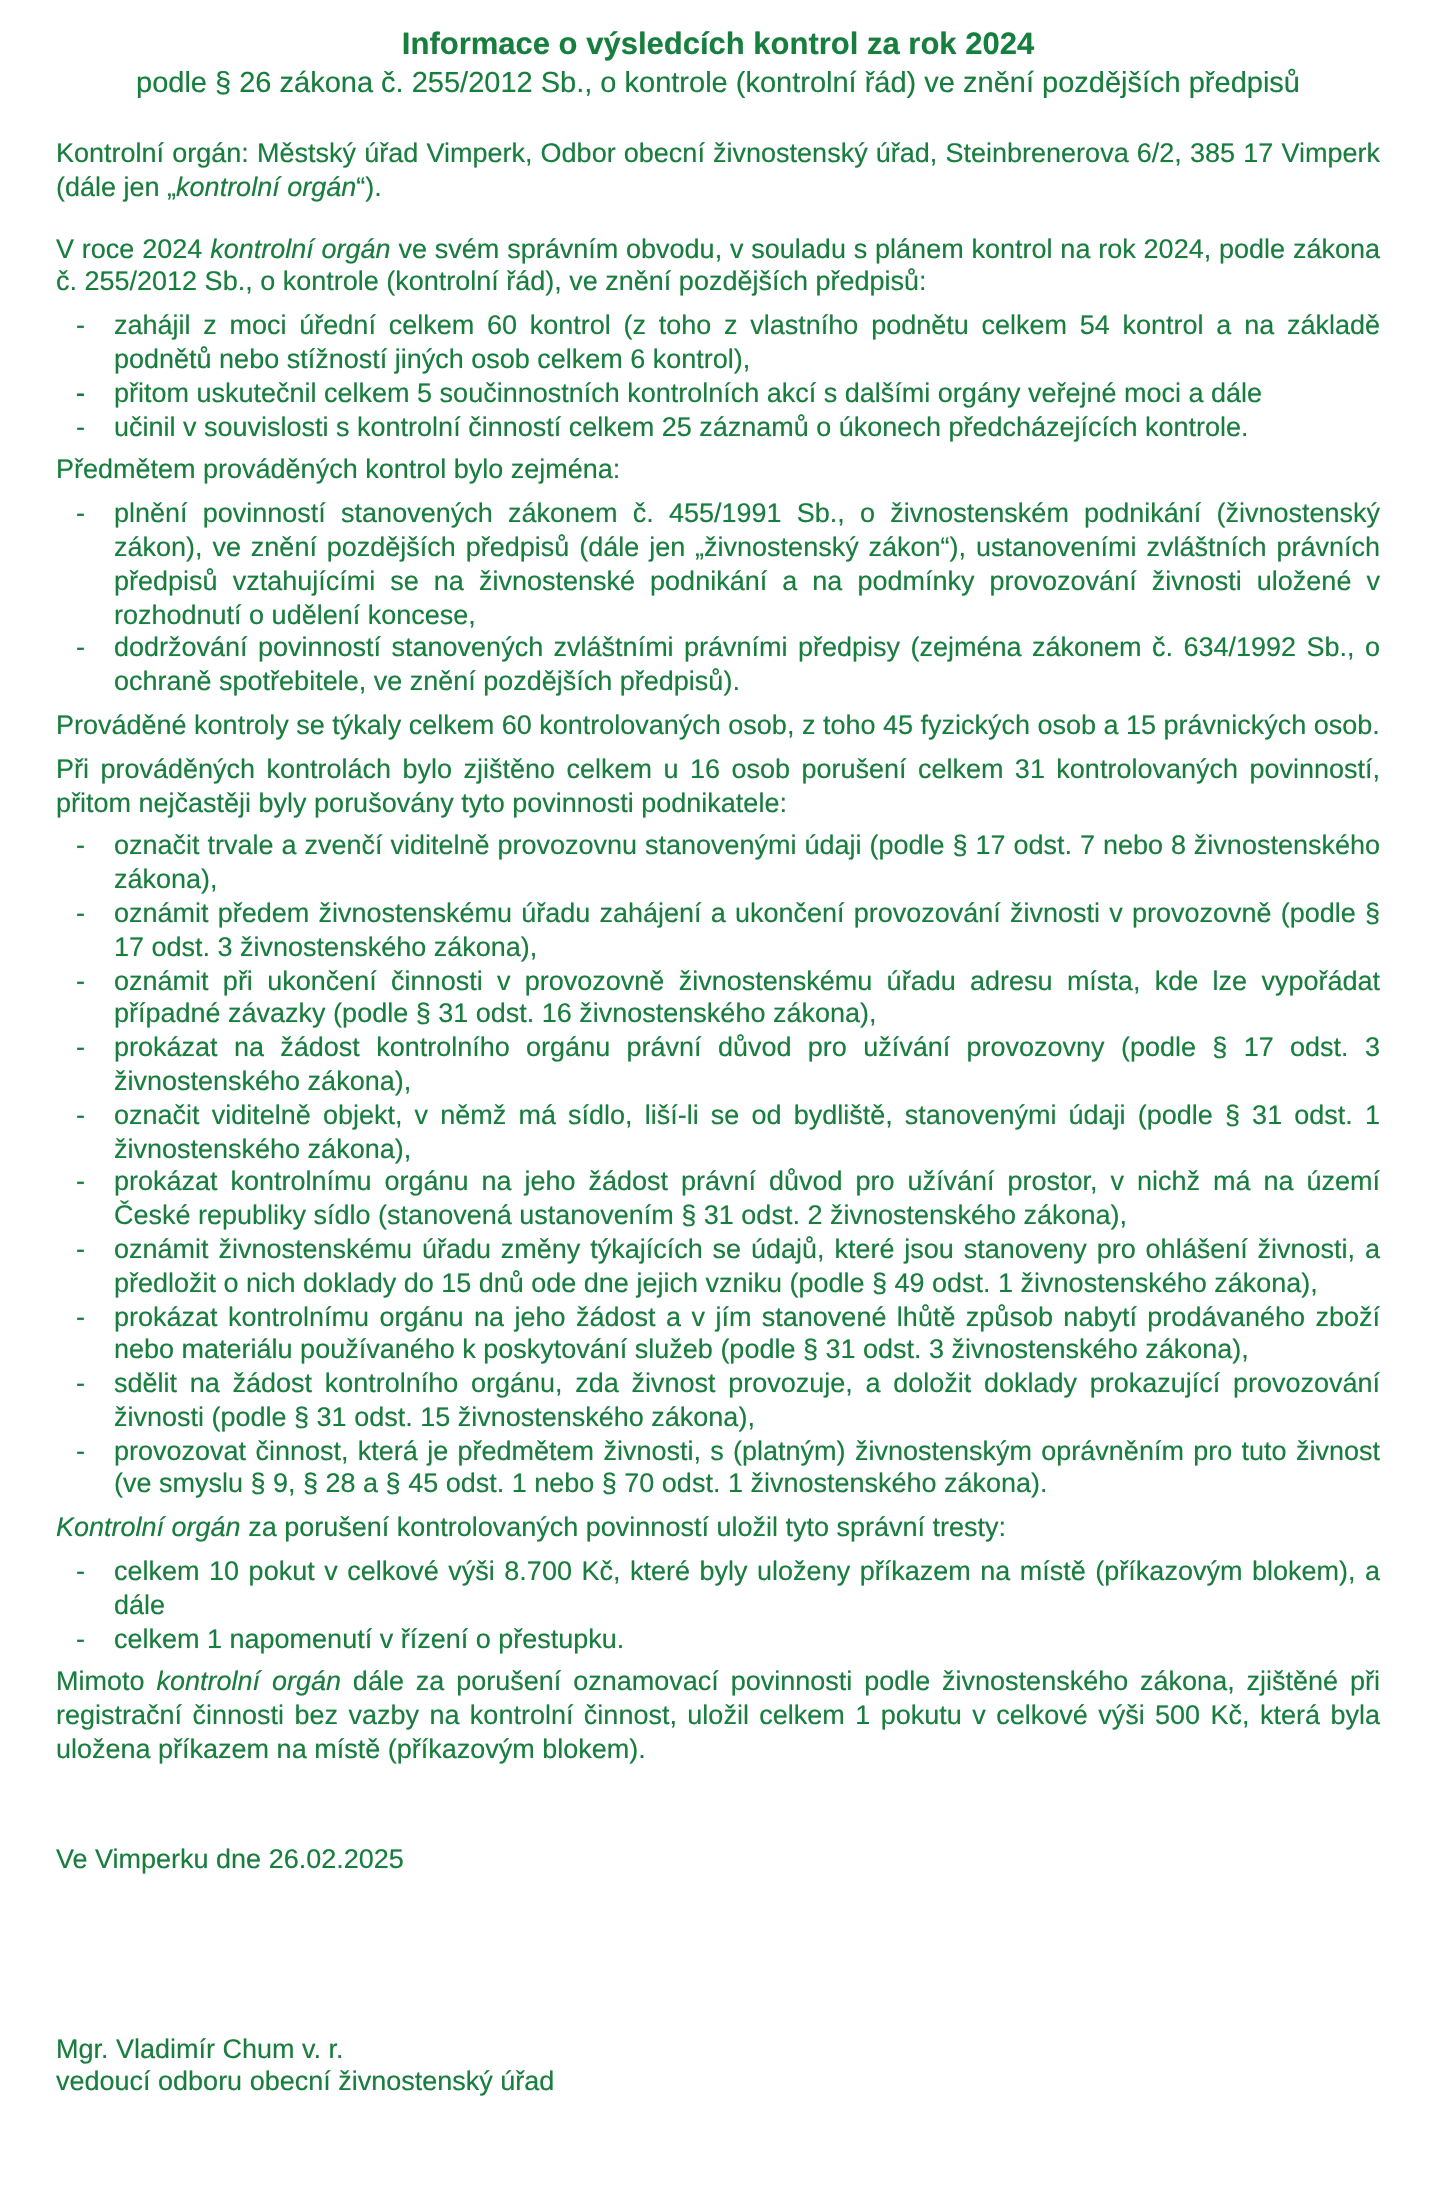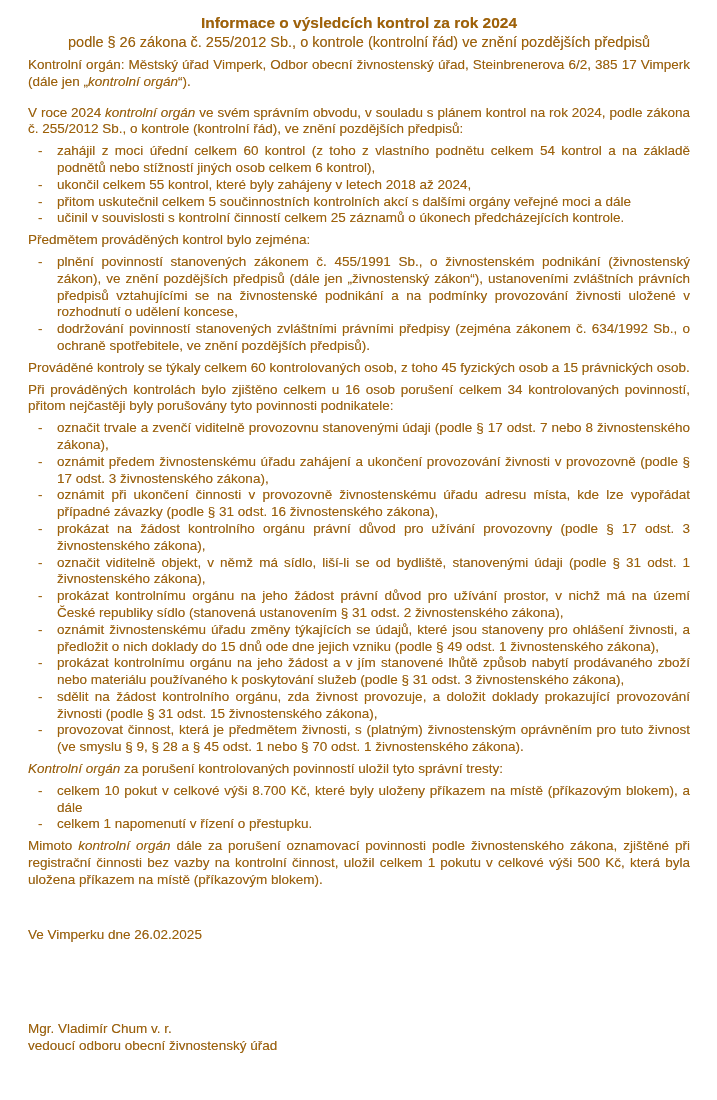--- a/index.html
+++ b/index.html
@@ -6,35 +6,35 @@
   html, body { background: #ffffff; }
   .page {
     position: relative;
     width: 717px;
     height: 1100px;
     background: #ffffff;
     padding: 13px 27px 0 28px;
     font-family: "Liberation Sans", sans-serif;
     font-size: 13.5px;
     line-height: 16.8px;
-    color: #a16207;
+    color: #15803d;
     text-shadow: 0 0 0.5px rgba(30,30,30,0.35);
     overflow: hidden;
   }
   .title {
     font-size: 15.5px;
     line-height: 20px;
     font-weight: bold;
     text-align: center;
   }
   .subtitle {
     font-size: 14.5px;
     line-height: 19px;
     text-align: center;
-    margin-bottom: 5px;
+    margin-bottom: 17px;
   }
   .para {
     text-align: justify;
     margin-bottom: 5px;
   }
   .para.gap-after { margin-bottom: 14px; }
   .b { font-weight: normal; }
   .i { font-style: italic; margin-top: 32px; }
   .list { margin-bottom: 5px; }
   .item {
@@ -58,35 +58,35 @@
 
   <div class="title">Informace o výsledcích kontrol za rok 2024</div>
   <div class="subtitle">podle § 26 zákona č. 255/2012 Sb., o kontrole (kontrolní řád) ve znění pozdějších předpisů</div>
 
   <p class="para gap-after"><span class="b">Kontrolní orgán:</span><span> Městský úřad Vimperk, Odbor obecní živnostenský úřad, Steinbrenerova 6/2, 385 17 Vimperk (dále jen „</span><span class="i">kontrolní orgán</span><span>“).</span></p>
 
   <p class="para"><span>V roce 2024 </span><span class="i">kontrolní orgán</span><span> ve svém správním obvodu, v souladu s plánem kontrol na rok 2024, podle zákona č. 255/2012 Sb., o kontrole (kontrolní řád), ve znění pozdějších předpisů:</span></p>
 
   <div class="list">
     <div class="item"><span class="dash">-</span><span>zahájil z moci úřední celkem 60 kontrol (z toho z vlastního podnětu celkem 54 kontrol a na základě podnětů nebo stížností jiných osob celkem 6 kontrol),</span></div>
-    <div class="item"><span class="dash">-</span><span>ukončil celkem 55 kontrol, které byly zahájeny v letech 2018 až 2024,</span></div>
+    <div class="item"><span class="dash">-</span></div>
     <div class="item"><span class="dash">-</span><span>přitom uskutečnil celkem 5 součinnostních kontrolních akcí s dalšími orgány veřejné moci a dále</span></div>
     <div class="item"><span class="dash">-</span><span>učinil v souvislosti s kontrolní činností celkem 25 záznamů o úkonech předcházejících kontrole.</span></div>
   </div>
 
   <p class="para">Předmětem prováděných kontrol bylo zejména:</p>
 
   <div class="list">
     <div class="item"><span class="dash">-</span><span>plnění povinností stanovených zákonem č. 455/1991 Sb., o živnostenském podnikání (živnostenský zákon), ve znění pozdějších předpisů (dále jen „živnostenský zákon“), ustanoveními zvláštních právních předpisů vztahujícími se na živnostenské podnikání a na podmínky provozování živnosti uložené v rozhodnutí o udělení koncese,</span></div>
     <div class="item"><span class="dash">-</span><span>dodržování povinností stanovených zvláštními právními předpisy (zejména zákonem č. 634/1992 Sb., o ochraně spotřebitele, ve znění pozdějších předpisů).</span></div>
   </div>
 
   <p class="para">Prováděné kontroly se týkaly celkem 60 kontrolovaných osob, z toho 45 fyzických osob a 15 právnických osob.</p>
 
-  <p class="para">Při prováděných kontrolách bylo zjištěno celkem u 16 osob porušení celkem 34 kontrolovaných povinností, přitom nejčastěji byly porušovány tyto povinnosti podnikatele:</p>
+  <p class="para">Při prováděných kontrolách bylo zjištěno celkem u 16 osob porušení celkem 31 kontrolovaných povinností, přitom nejčastěji byly porušovány tyto povinnosti podnikatele:</p>
 
   <div class="list">
     <div class="item"><span class="dash">-</span><span>označit trvale a zvenčí viditelně provozovnu stanovenými údaji (podle § 17 odst. 7 nebo 8 živnostenského zákona),</span></div>
     <div class="item"><span class="dash">-</span><span>oznámit předem živnostenskému úřadu zahájení a ukončení provozování živnosti v provozovně (podle § 17 odst. 3 živnostenského zákona),</span></div>
     <div class="item"><span class="dash">-</span><span>oznámit při ukončení činnosti v provozovně živnostenskému úřadu adresu místa, kde lze vypořádat případné závazky (podle § 31 odst. 16 živnostenského zákona),</span></div>
     <div class="item"><span class="dash">-</span><span>prokázat na žádost kontrolního orgánu právní důvod pro užívání provozovny (podle § 17 odst. 3 živnostenského zákona),</span></div>
     <div class="item"><span class="dash">-</span><span>označit viditelně objekt, v němž má sídlo, liší-li se od bydliště, stanovenými údaji (podle § 31 odst. 1 živnostenského zákona),</span></div>
     <div class="item"><span class="dash">-</span><span>prokázat kontrolnímu orgánu na jeho žádost právní důvod pro užívání prostor, v nichž má na území České republiky sídlo (stanovená ustanovením § 31 odst. 2 živnostenského zákona),</span></div>
     <div class="item"><span class="dash">-</span><span>oznámit živnostenskému úřadu změny týkajících se údajů, které jsou stanoveny pro ohlášení živnosti, a předložit o nich doklady do 15 dnů ode dne jejich vzniku (podle § 49 odst. 1 živnostenského zákona),</span></div>
     <div class="item"><span class="dash">-</span><span>prokázat kontrolnímu orgánu na jeho žádost a v jím stanovené lhůtě způsob nabytí prodávaného zboží nebo materiálu používaného k poskytování služeb (podle § 31 odst. 3 živnostenského zákona),</span></div>

